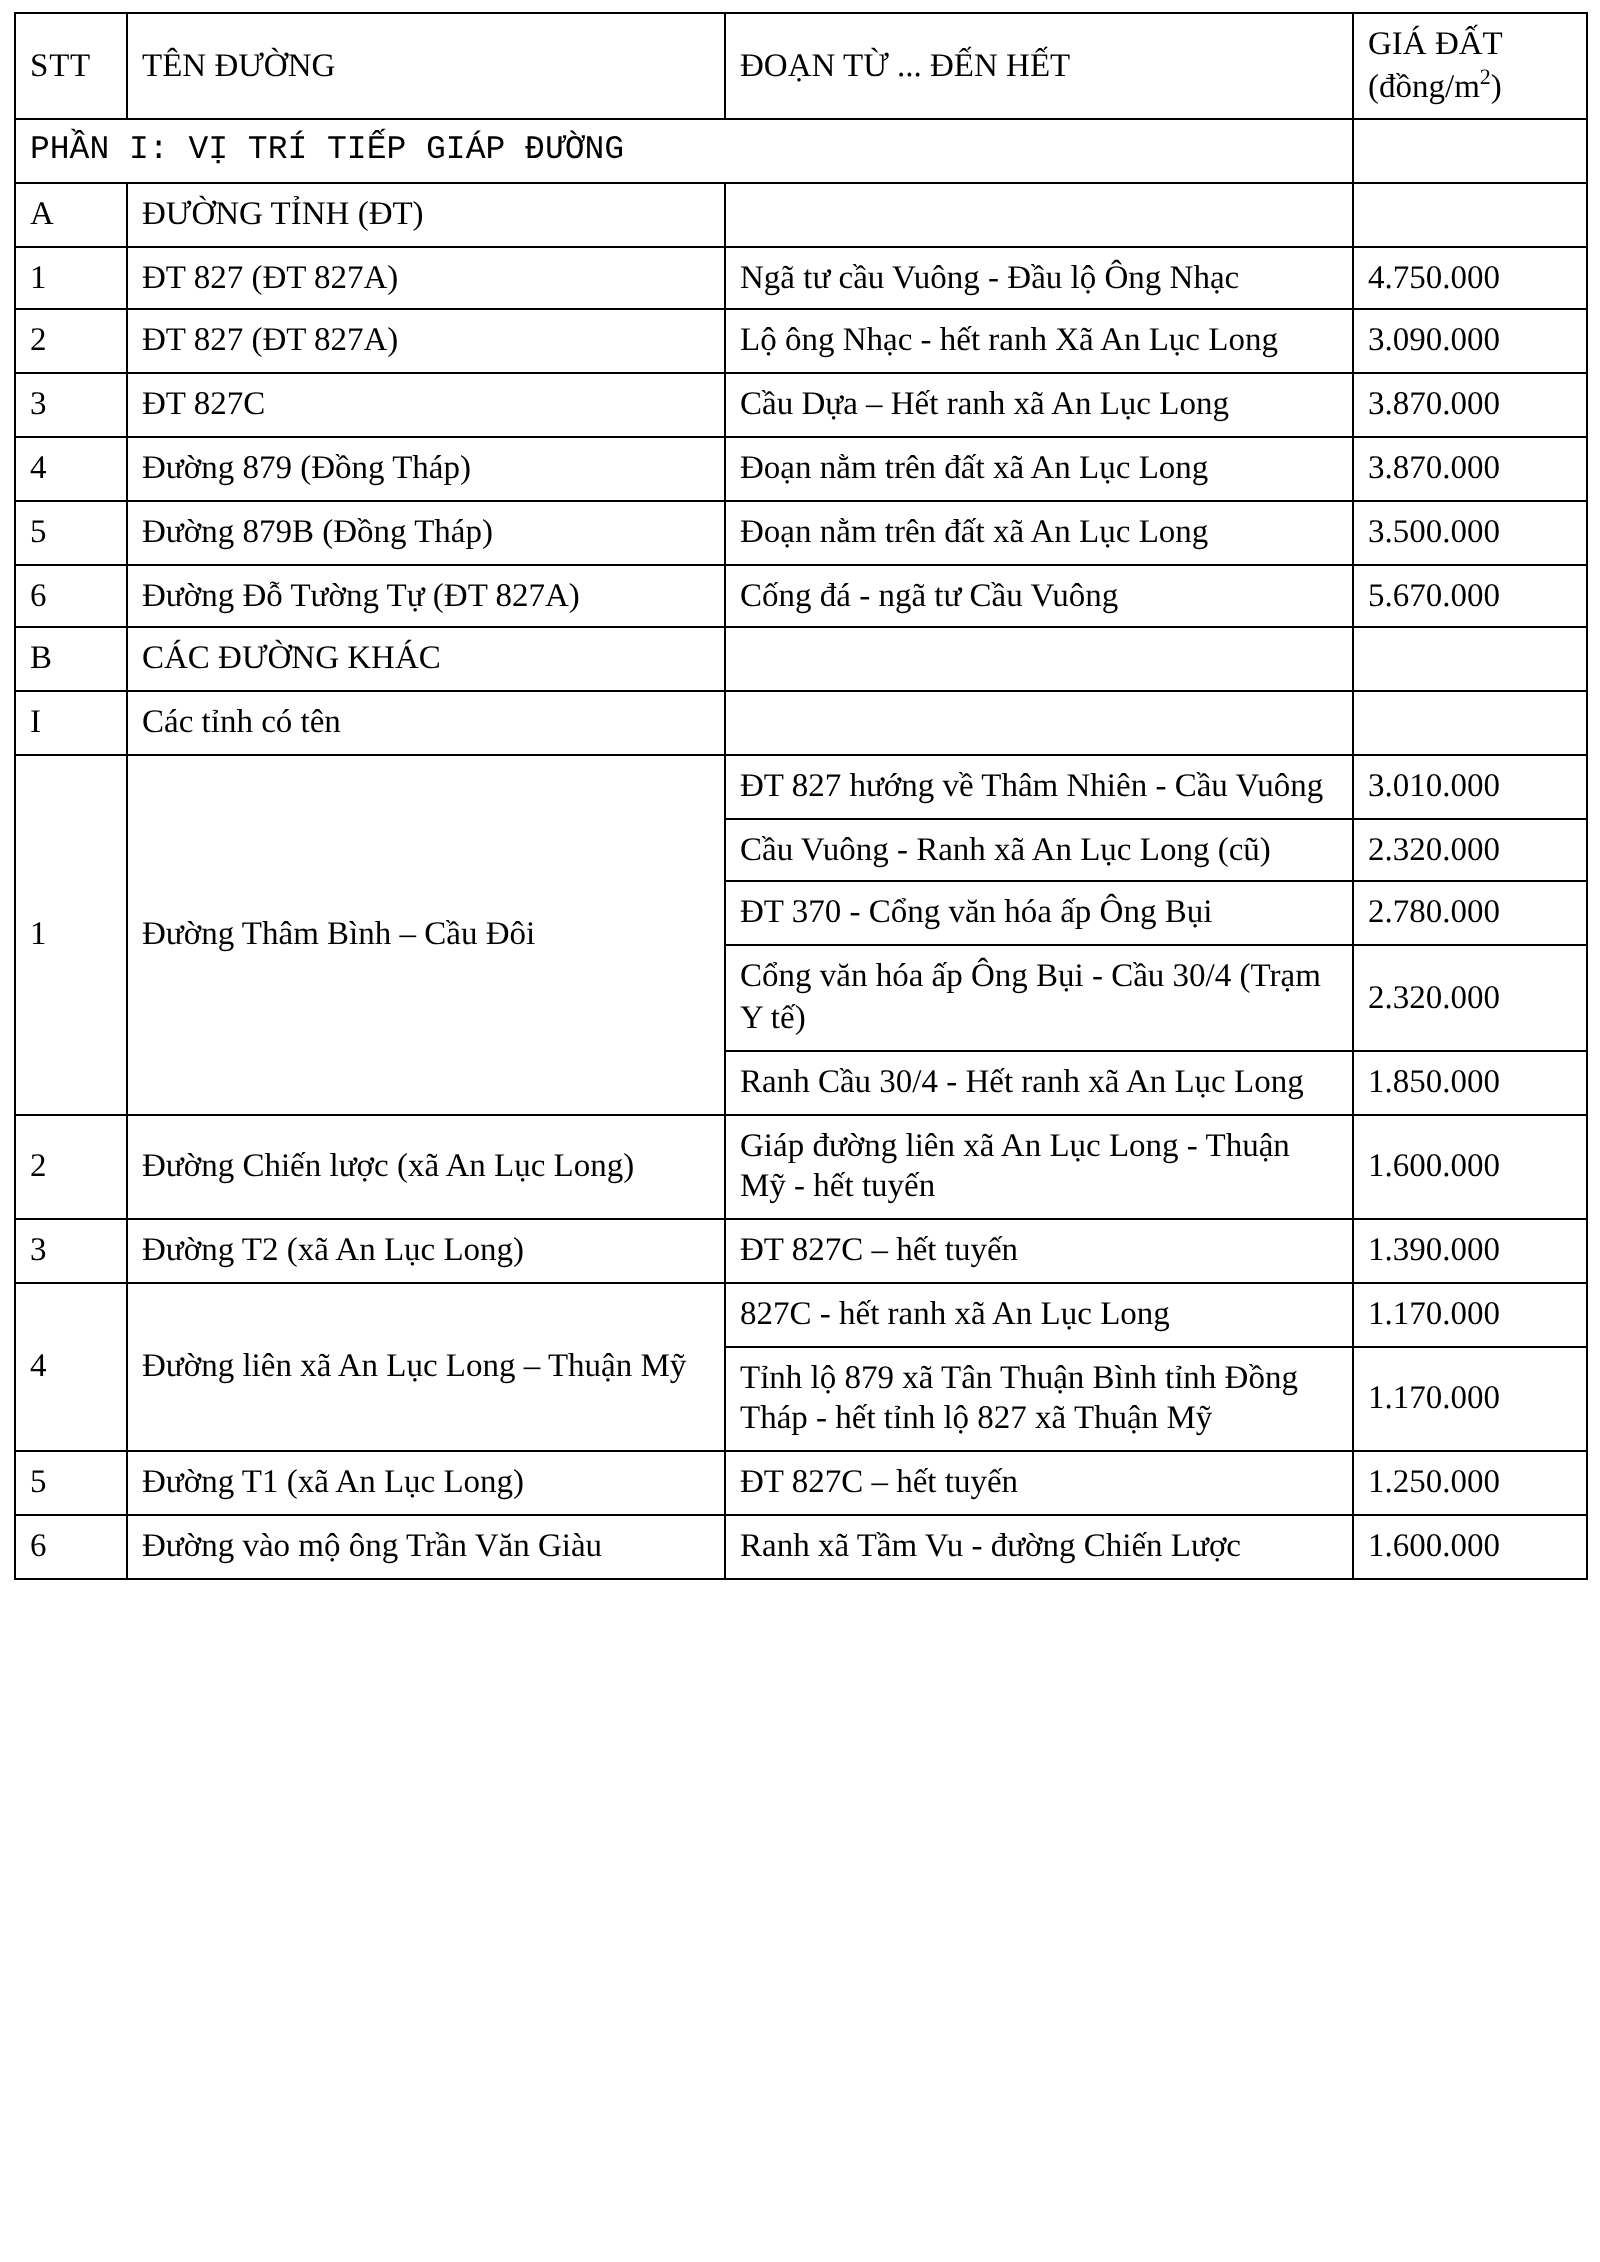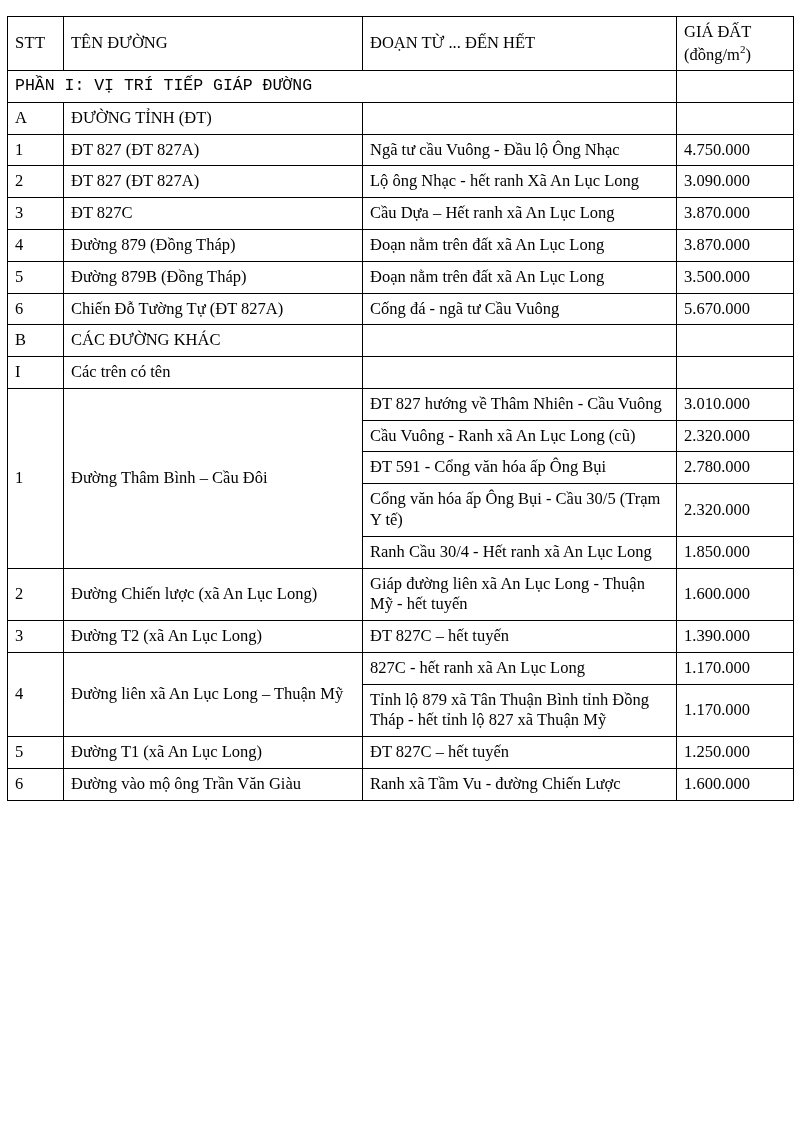--- a/index.html
+++ b/index.html
@@ -12,21 +12,21 @@
     width: 800px;
     height: 1131px;
     font-family: "Liberation Serif", "DejaVu Serif", serif;
     color: #000000;
     overflow: hidden;
   }
   .sheet {
     width: 668px;
     height: 1131px;
     box-sizing: border-box;
-    padding: 16px 7px 0 7px;
+    padding: 6px 7px 0 7px;
   }
   table.price-table {
     border-collapse: collapse;
     table-layout: fixed;
     width: 786px;
   }
   table.price-table td,
   table.price-table th {
     border: 1px solid #000000;
     padding: 5px 7px;
@@ -127,55 +127,55 @@
         <td class="price">3.870.000</td>
       </tr>
       <tr>
         <td class="stt">5</td>
         <td>Đường 879B (Đồng Tháp)</td>
         <td>Đoạn nằm trên đất xã An Lục Long</td>
         <td class="price">3.500.000</td>
       </tr>
       <tr>
         <td class="stt">6</td>
-        <td>Chiến Đỗ Tường Tự (ĐT 827A)</td>
+        <td>Đường Đỗ Tường Tự (ĐT 827A)</td>
         <td>Cống đá - ngã tư Cầu Vuông</td>
         <td class="price">5.670.000</td>
       </tr>
 
       <tr>
         <td class="group-stt">B</td>
         <td class="group">CÁC ĐƯỜNG KHÁC</td>
         <td class="blank"></td>
         <td class="blank"></td>
       </tr>
 
       <tr>
         <td class="group-stt">I</td>
-        <td class="group">Các trên có tên</td>
+        <td class="group">Các tỉnh có tên</td>
         <td class="blank"></td>
         <td class="blank"></td>
       </tr>
 
       <tr>
         <td class="stt vmid" rowspan="5">1</td>
         <td class="vmid" rowspan="5">Đường Thâm Bình – Cầu Đôi</td>
         <td class="justify">ĐT 827 hướng về Thâm Nhiên - Cầu Vuông</td>
         <td class="price">3.010.000</td>
       </tr>
       <tr>
         <td class="justify">Cầu Vuông - Ranh xã An Lục Long (cũ)</td>
         <td class="price">2.320.000</td>
       </tr>
       <tr>
-        <td>ĐT 591 - Cổng văn hóa ấp Ông Bụi</td>
+        <td>ĐT 370 - Cổng văn hóa ấp Ông Bụi</td>
         <td class="price">2.780.000</td>
       </tr>
       <tr>
-        <td class="justify">Cổng văn hóa ấp Ông Bụi - Cầu 30/5 (Trạm Y tế)</td>
+        <td class="justify">Cổng văn hóa ấp Ông Bụi - Cầu 30/4 (Trạm Y tế)</td>
         <td class="price">2.320.000</td>
       </tr>
       <tr>
         <td class="justify">Ranh Cầu 30/4 - Hết ranh xã An Lục Long</td>
         <td class="price">1.850.000</td>
       </tr>
 
       <tr>
         <td class="stt">2</td>
         <td class="justify">Đường Chiến lược (xã An Lục Long)</td>

